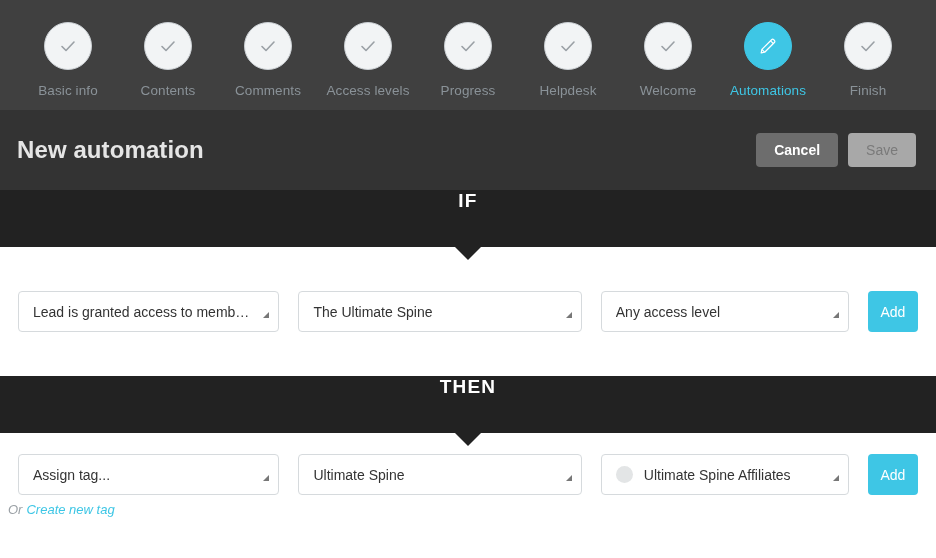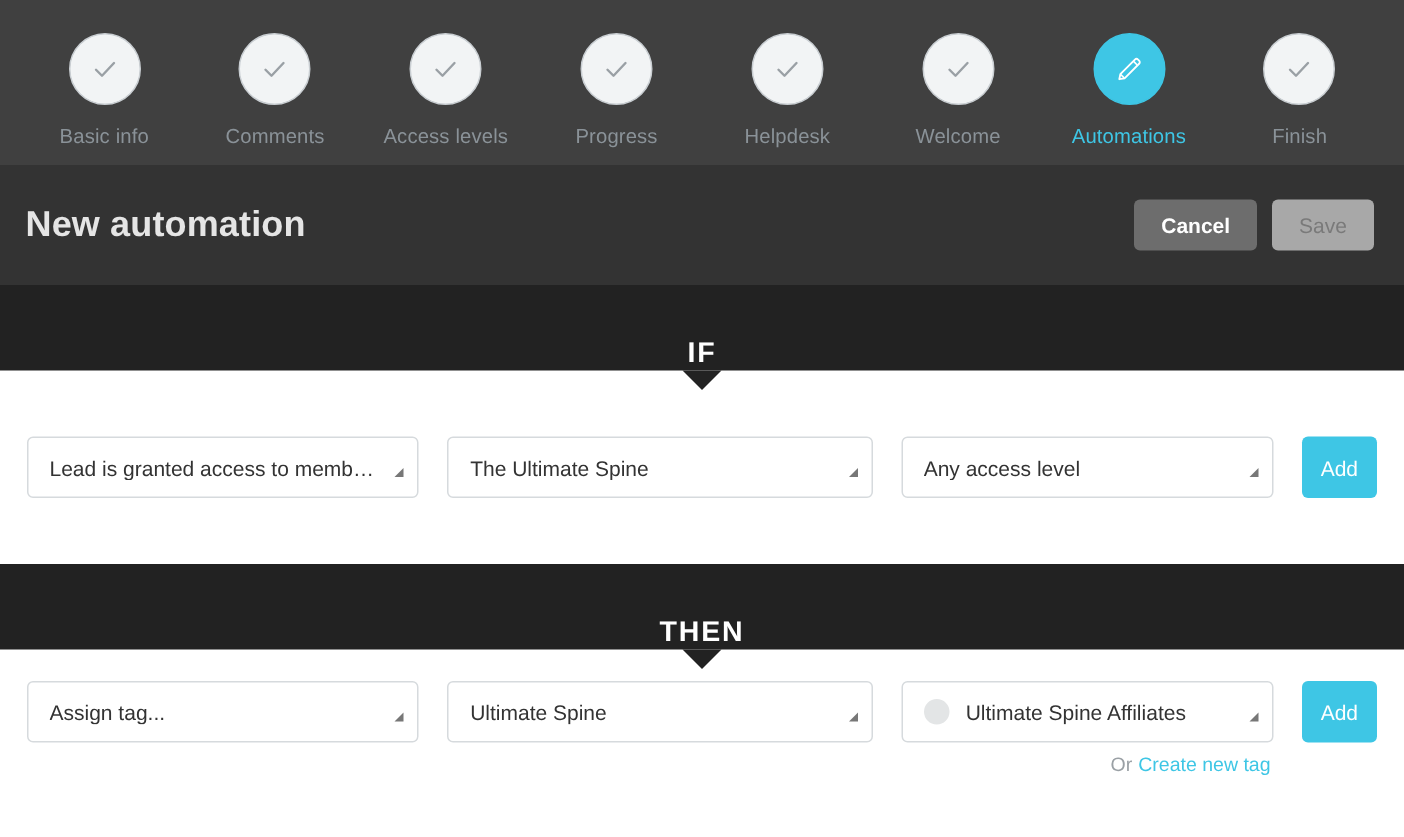--- a/index.html
+++ b/index.html
@@ -98,21 +98,21 @@
     background: #a8a8a8;
     color: #7a7a7a;
     cursor: default;
   }
 
   
   .band {
     height: 57px;
     background: #222222;
     display: flex;
-    align-items: flex-end;
+    align-items: flex-start;
     justify-content: center;
     position: relative;
   }
   .band-label {
     color: #ffffff;
     font-size: 19px;
     font-weight: bold;
     letter-spacing: 1.2px;
   }
   .band::after {
@@ -188,24 +188,25 @@
     width: 52px;
     font-size: 14px;
     font-family: "Liberation Sans", sans-serif;
     cursor: pointer;
     padding-left: 6px;
   }
 
   
   .create-tag-row {
     display: flex;
-    justify-content: flex-end;
-    padding: 0 89px 0 0;
+    justify-content: flex-start;
+    padding: 0 89px 0 8px;
     margin-top: -14px;
     font-size: 13px;
+    font-style: italic;
   }
   .create-tag-or {
     color: #9aa0a5;
     margin-right: 4px;
   }
   .create-tag-link {
     color: #3ec6e5;
     text-decoration: none;
     cursor: pointer;
   }
@@ -217,20 +218,28 @@
 
   <div class="step">
     <div class="step-circle">
       <svg class="step-check" width="20" height="20" viewBox="0 0 20 20">
           <path d="M4 10.5 L8 14.5 L16 6" fill="none" stroke="#9aa0a5" stroke-width="1.6" stroke-linecap="round" stroke-linejoin="round"></path>
         </svg>
     </div>
     <div class="step-label">Basic info</div>
   </div>
 
+  <div class="step">
+    <div class="step-circle">
+      <svg class="step-check" width="20" height="20" viewBox="0 0 20 20">
+          <path d="M4 10.5 L8 14.5 L16 6" fill="none" stroke="#9aa0a5" stroke-width="1.6" stroke-linecap="round" stroke-linejoin="round"></path>
+        </svg>
+    </div>
+    <div class="step-label">Contents</div>
+  </div>
 
   <div class="step">
     <div class="step-circle">
       <svg class="step-check" width="20" height="20" viewBox="0 0 20 20">
           <path d="M4 10.5 L8 14.5 L16 6" fill="none" stroke="#9aa0a5" stroke-width="1.6" stroke-linecap="round" stroke-linejoin="round"></path>
         </svg>
     </div>
     <div class="step-label">Comments</div>
   </div>
 

